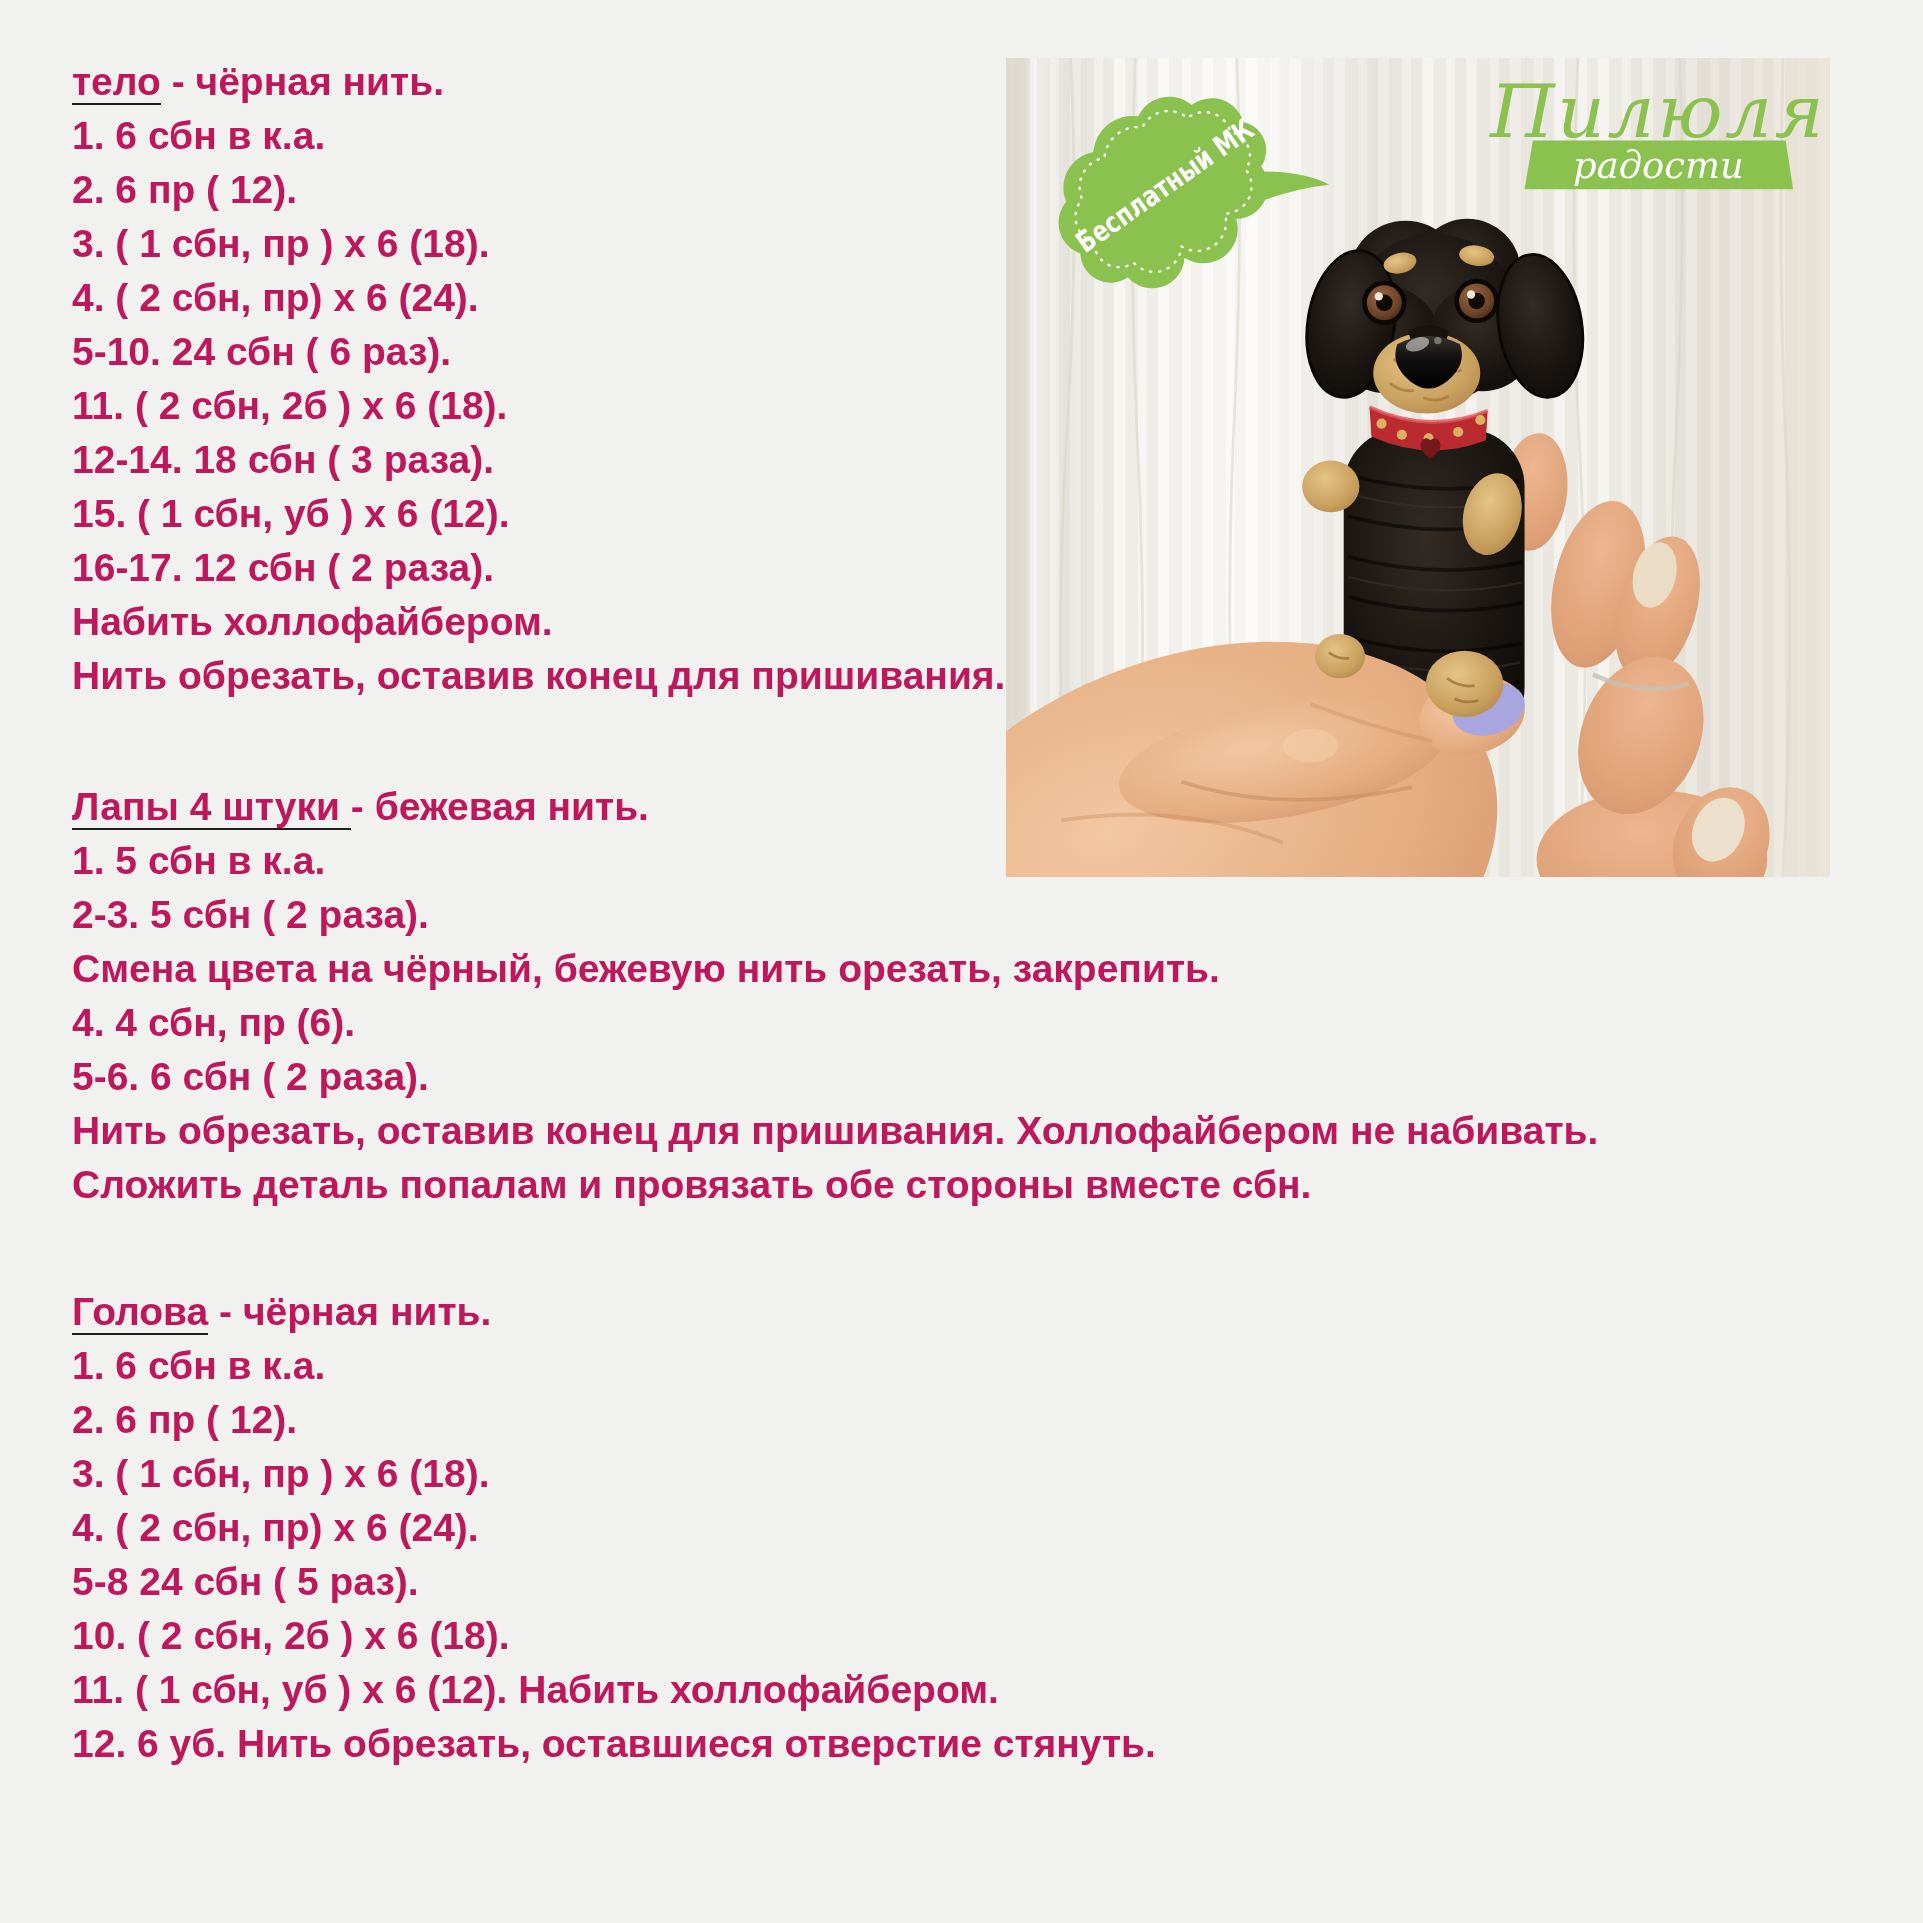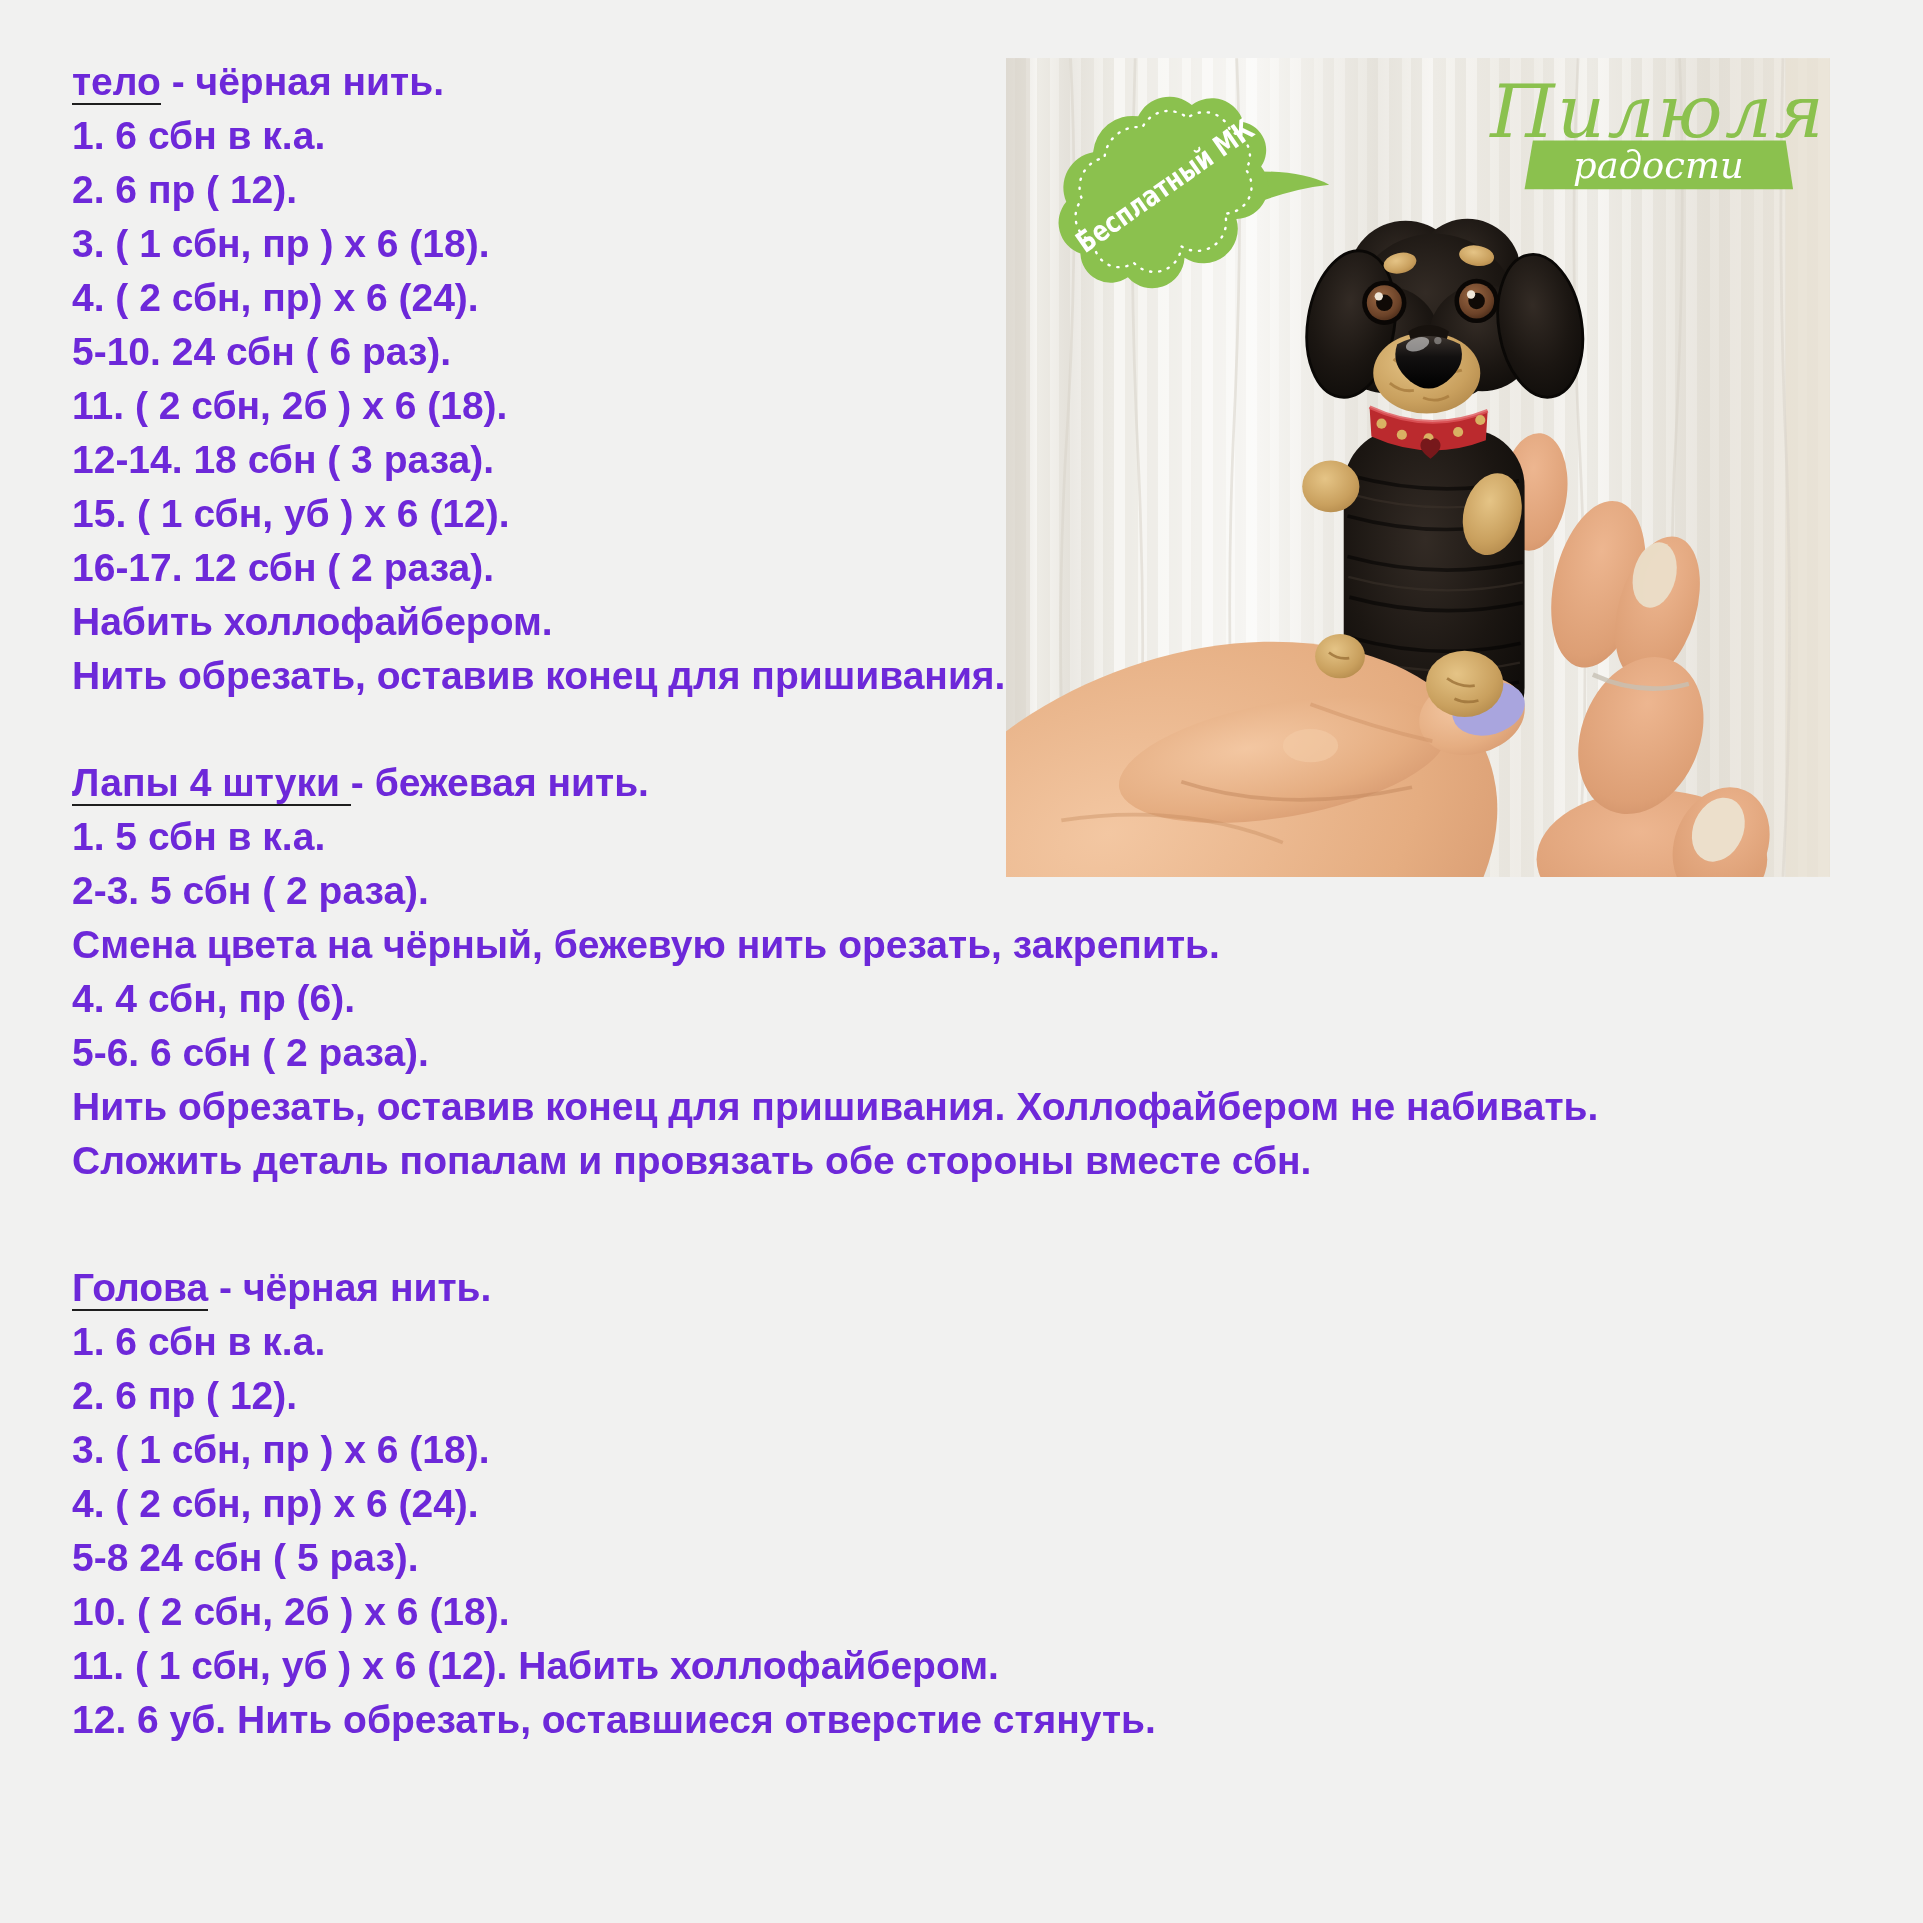--- a/index.html
+++ b/index.html
@@ -3,26 +3,26 @@
 <meta charset="utf-8">
 <style>
   html,body{margin:0;padding:0;}
   body{
     width:1923px;height:1923px;
     background:#f1f1f0;
     font-family:"Liberation Sans",sans-serif;
     position:relative;
   }
   .canvas{position:absolute;left:0;top:0;width:1923px;height:1923px;overflow:hidden;background:#f1f1f0;}
-  .text-col{position:absolute;left:72px;top:55px;width:1495px;color:#6d28d9;}
+  .text-col{position:absolute;left:72px;top:55px;width:1495px;color:#be185d;}
   .heading,.line{margin:0;font-size:39px;line-height:54px;white-space:pre;font-weight:bold;}
   .heading{font-weight:bold;}
   .heading .u{border-bottom:2.8px solid #1e1e1e;}
   .line.bold{font-weight:bold;}
-  .section.s2{margin-top:53px;}
+  .section.s2{margin-top:77px;}
   .section.s3{margin-top:73px;}
   .photo{
     position:absolute;left:1006px;top:58px;width:824px;height:819px;
     background:
       linear-gradient(90deg, rgba(203,198,188,.45) 0%, rgba(255,255,255,0) 4%,
         rgba(210,205,195,.32) 8%, rgba(255,255,255,0) 13%,
         rgba(255,255,255,.55) 30%, rgba(216,211,201,.35) 45%,
         rgba(255,255,255,0) 52%, rgba(222,216,205,.32) 62%,
         rgba(255,255,255,0) 71%, rgba(208,200,186,.35) 85%, rgba(233,226,213,.55) 100%),
       repeating-linear-gradient(90deg, #f5f4f0 0 9.2px, #eceae4 9.2px 20px, #f7f6f3 20px 31px, #edebe5 31px 44px),

